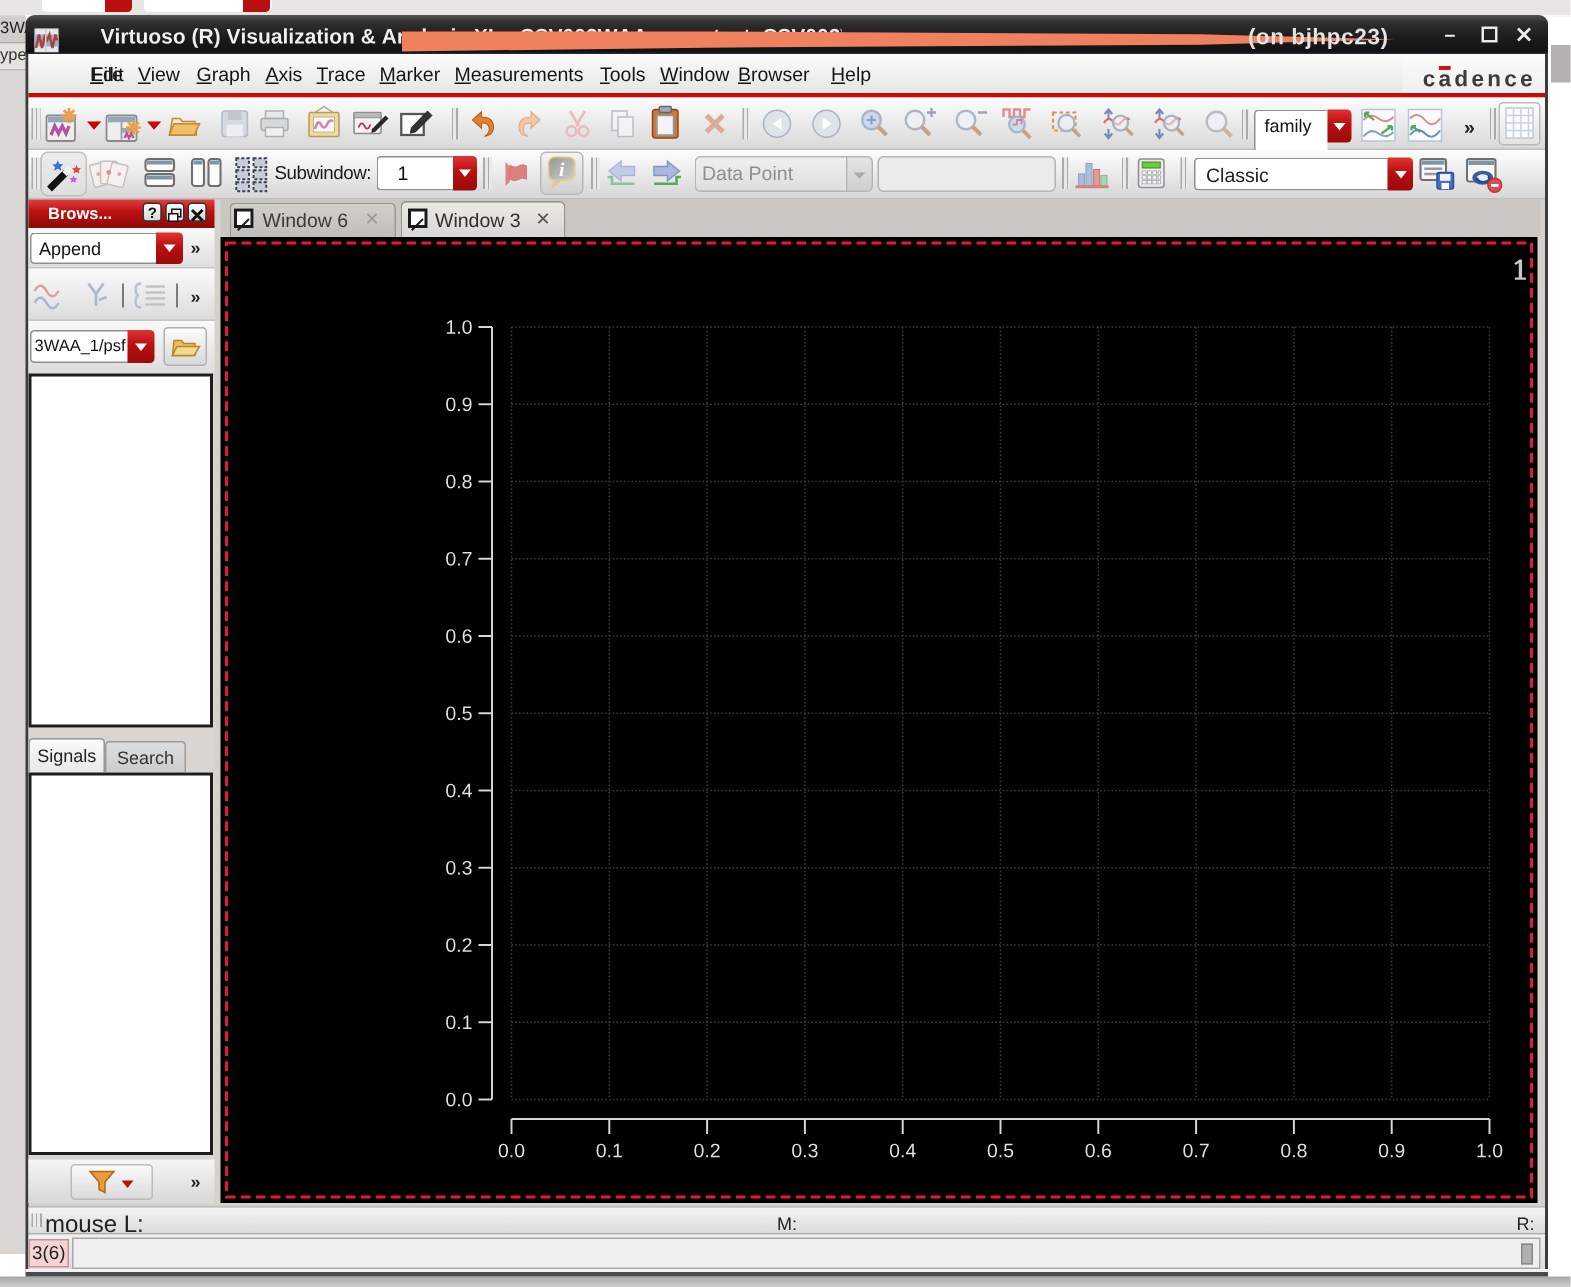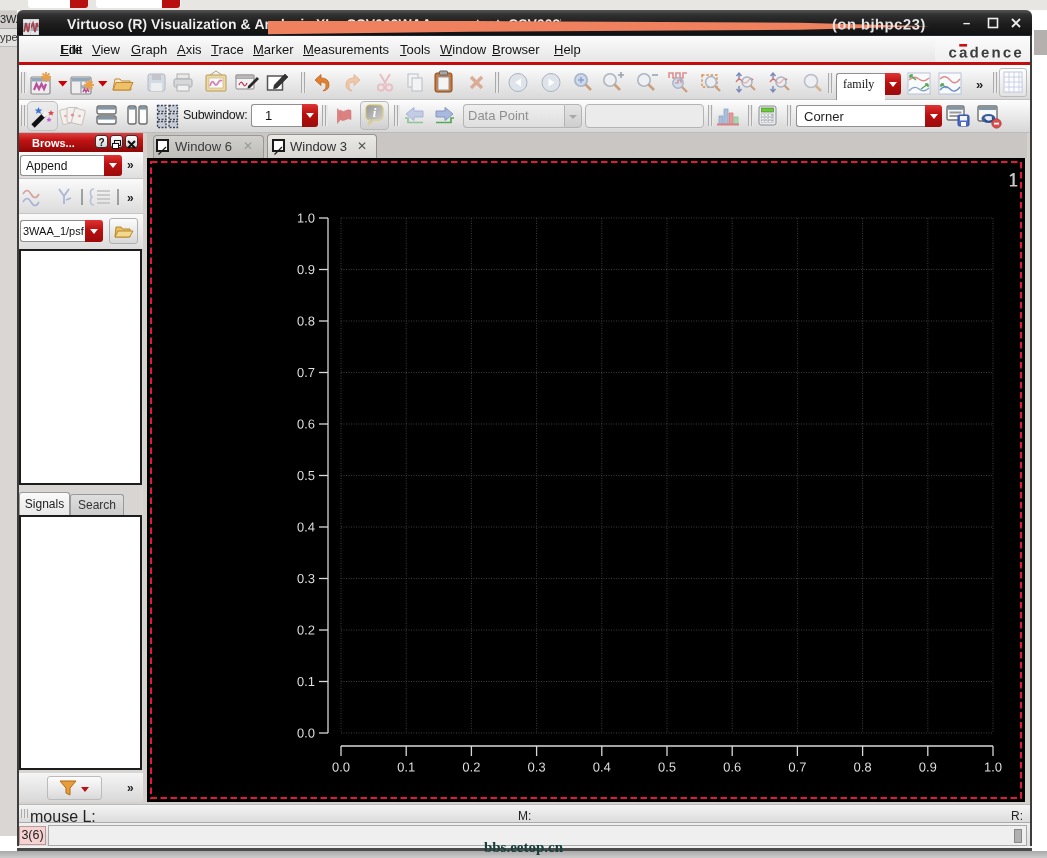--- a/index.html
+++ b/index.html
@@ -322,21 +322,21 @@
    <circle cx="14" cy="11" r="5" fill="#eef0f4" fill-opacity="0.55" stroke="#aab2c0" stroke-width="1.5"></circle>
    <line x1="17.5" y1="14.5" x2="22" y2="19" stroke="#caa080" stroke-width="2.2"></line>
  </svg>
 
  <svg class="abs" style="left:800px;top:71px;" width="24" height="24">
    <circle cx="11" cy="10" r="6.5" fill="#eef0f4" stroke="#b8bec8" stroke-width="1.6"></circle>
    <line x1="15.5" y1="14.5" x2="21" y2="20" stroke="#d4b494" stroke-width="2.6"></line>
  </svg>
 
  <div class="abs grip" style="left:828px;top:73px;width:5px;height:20px;"></div>
- <div class="abs wfield" style="left:836px;top:73px;width:49px;height:34px;font-size:12px;color:#111;line-height:21px;padding-left:6px;box-sizing:border-box;overflow:hidden;font-family:Liberation Serif, serif;">family</div>
+ <div class="abs wfield" style="left:836px;top:73px;width:49px;height:34px;font-size:12px;color:#111;line-height:21px;padding-left:6px;box-sizing:border-box;overflow:hidden;">family</div>
  <div class="abs combo-red" style="left:885px;top:73px;width:16px;height:22px;"></div>
 
  <svg class="abs" style="left:907px;top:72px;" width="24" height="23">
    <rect x="1" y="1" width="22" height="21" fill="#f8fafc" stroke="#b8c4d8"></rect>
    <path d="M2 8 Q7 3 12 7 T22 6" stroke="#e08888" fill="none" stroke-width="1.3"></path>
    <path d="M3 3 L9 8 M3 3 L6 3 M3 3 L3 6" stroke="#58a858" fill="none" stroke-width="1.5"></path>
    <path d="M21 12 L14 17 M21 12 L18 12 M21 12 L21 15" stroke="#58a858" fill="none" stroke-width="1.5"></path>
    <path d="M2 19 Q7 13 12 17 T22 16" stroke="#88a0c8" fill="none" stroke-width="1.3"></path>
  </svg>
  <svg class="abs" style="left:938px;top:72px;" width="24" height="23">
@@ -472,21 +472,21 @@
           <rect x="10.5" y="13.2" width="2.6" height="2.2"></rect>
           <rect x="14" y="13.2" width="1.6" height="2.2"></rect>
      <rect x="3.5" y="16.4" width="2.6" height="2.2"></rect>
           <rect x="7" y="16.4" width="2.6" height="2.2"></rect>
           <rect x="10.5" y="16.4" width="2.6" height="2.2"></rect>
           <rect x="14" y="16.4" width="1.6" height="2.2"></rect>
    </g>
  </svg>
  <div class="abs grip" style="left:787px;top:105px;width:5px;height:21px;"></div>
 
- <div class="abs wfield" style="left:796px;top:105px;width:129px;height:22px;font-size:13px;color:#222;line-height:21px;padding-left:7px;box-sizing:border-box;">Corner</div>
+ <div class="abs wfield" style="left:796px;top:105px;width:129px;height:22px;font-size:13px;color:#222;line-height:21px;padding-left:7px;box-sizing:border-box;">Classic</div>
  <div class="abs combo-red" style="left:925px;top:105px;width:17px;height:22px;"></div>
 
  <svg class="abs" style="left:946px;top:104px;" width="24" height="24">
    <rect x="1" y="2" width="17" height="14" rx="1.5" fill="#f8f8f8" stroke="#707070" stroke-width="1.4"></rect>
    <rect x="2" y="3" width="15" height="2.8" fill="#7e95a8"></rect>
    <path d="M3.5 8.5 H15.5 M3.5 12 H15.5" stroke="#9a9a9a" stroke-width="1.8"></path>
    <rect x="12" y="11" width="11" height="11" rx="1.5" fill="#4a6cc8" stroke="#2c4a9c"></rect>
    <rect x="14" y="12" width="7" height="4.5" fill="#f0f4fa"></rect>
    <rect x="15" y="18" width="5" height="4" fill="#ffffff"></rect>
  </svg>
@@ -712,15 +712,14 @@
 <div class="abs" style="left:19px;top:804px;width:1011px;height:19px;background:linear-gradient(#f4f4f4,#dcdcdc);border-top:1px solid #bbb;border-bottom:1px solid #aaa;box-sizing:border-box;"></div>
 <div class="abs grip" style="left:21px;top:809px;width:7px;height:9px;"></div>
 <div class="abs" style="left:30px;top:808px;font-size:16px;color:#222;">mouse L:</div>
 <div class="abs" style="left:518px;top:809px;font-size:12px;color:#222;">M:</div>
 <div class="abs" style="left:1011px;top:809px;font-size:12px;color:#222;">R:</div>
 <div class="abs" style="left:19px;top:823px;width:1011px;height:23px;background:linear-gradient(#f0f0f0,#dedede);"></div>
 <div class="abs" style="left:19px;top:826px;width:27px;height:19px;background:#f6d2d2;border:1px solid #b99;box-sizing:border-box;font-size:12.5px;color:#222;text-align:center;line-height:17px;">3(6)</div>
 <div class="abs" style="left:48px;top:825px;width:979px;height:21px;background:#efefef;border:1px solid #a8a8a8;box-sizing:border-box;"></div>
 <div class="abs" style="left:1014px;top:829px;width:8px;height:14px;background:#b0b0b0;border:1px solid #888;box-sizing:border-box;"></div>
 
-<div class="abs" style="left:0;top:839px;width:1047px;text-align:center;font-family:'Liberation Serif',serif;font-weight:bold;font-size:15px;color:#17403d;">bbs.eetop.cn</div>
 
 </div>
 
 </body></html>

